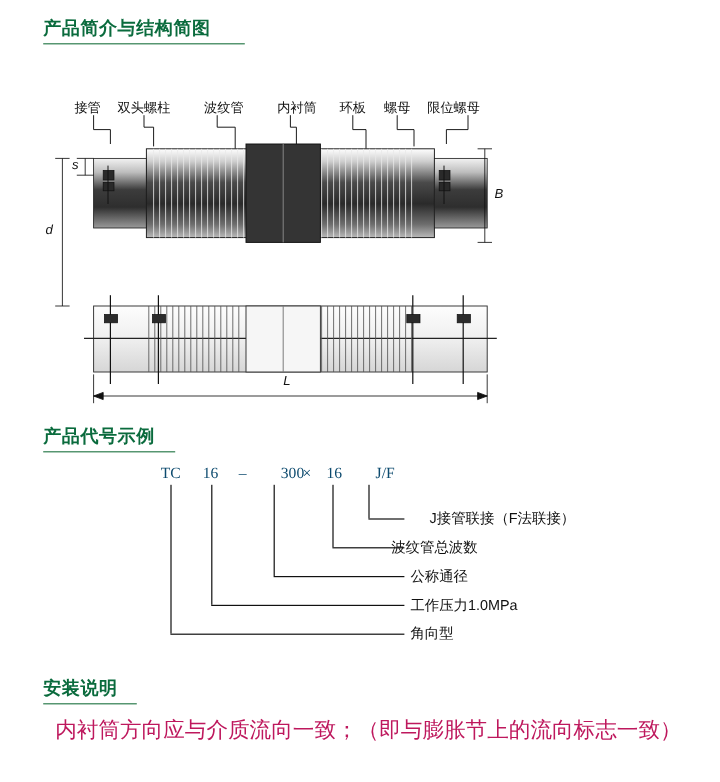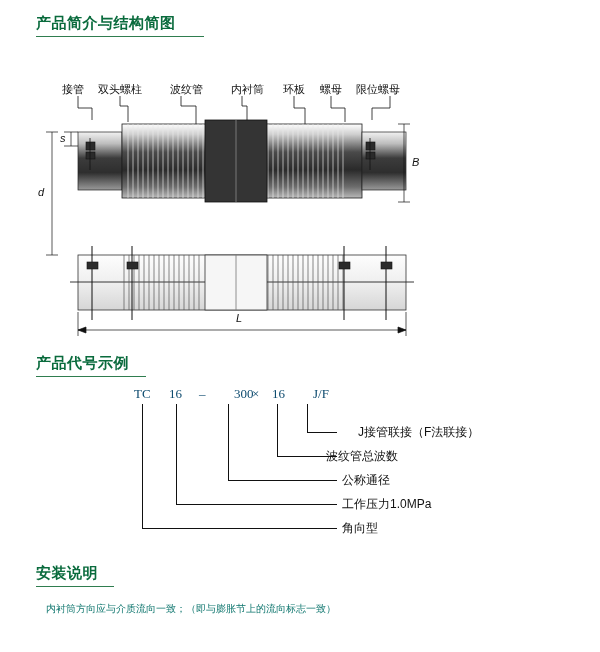--- a/index.html
+++ b/index.html
@@ -90,23 +90,23 @@
   }
 
   
   #install-notes {
     position: absolute;
     left: 46px;
     top: 598px;
     width: 520px;
   }
   .note-line {
-    font-size: 10px;
+    font-size: 18px;
     line-height: 21px;
-    color: #0f766e;
+    color: #be185d;
     white-space: nowrap;
   }
 </style>
 </head>
 <body>
 
 <div class="page">
 
   <div class="section-title" id="sec1-title">产品简介与结构简图</div>
   <div class="title-underline" id="sec1-rule"></div>

